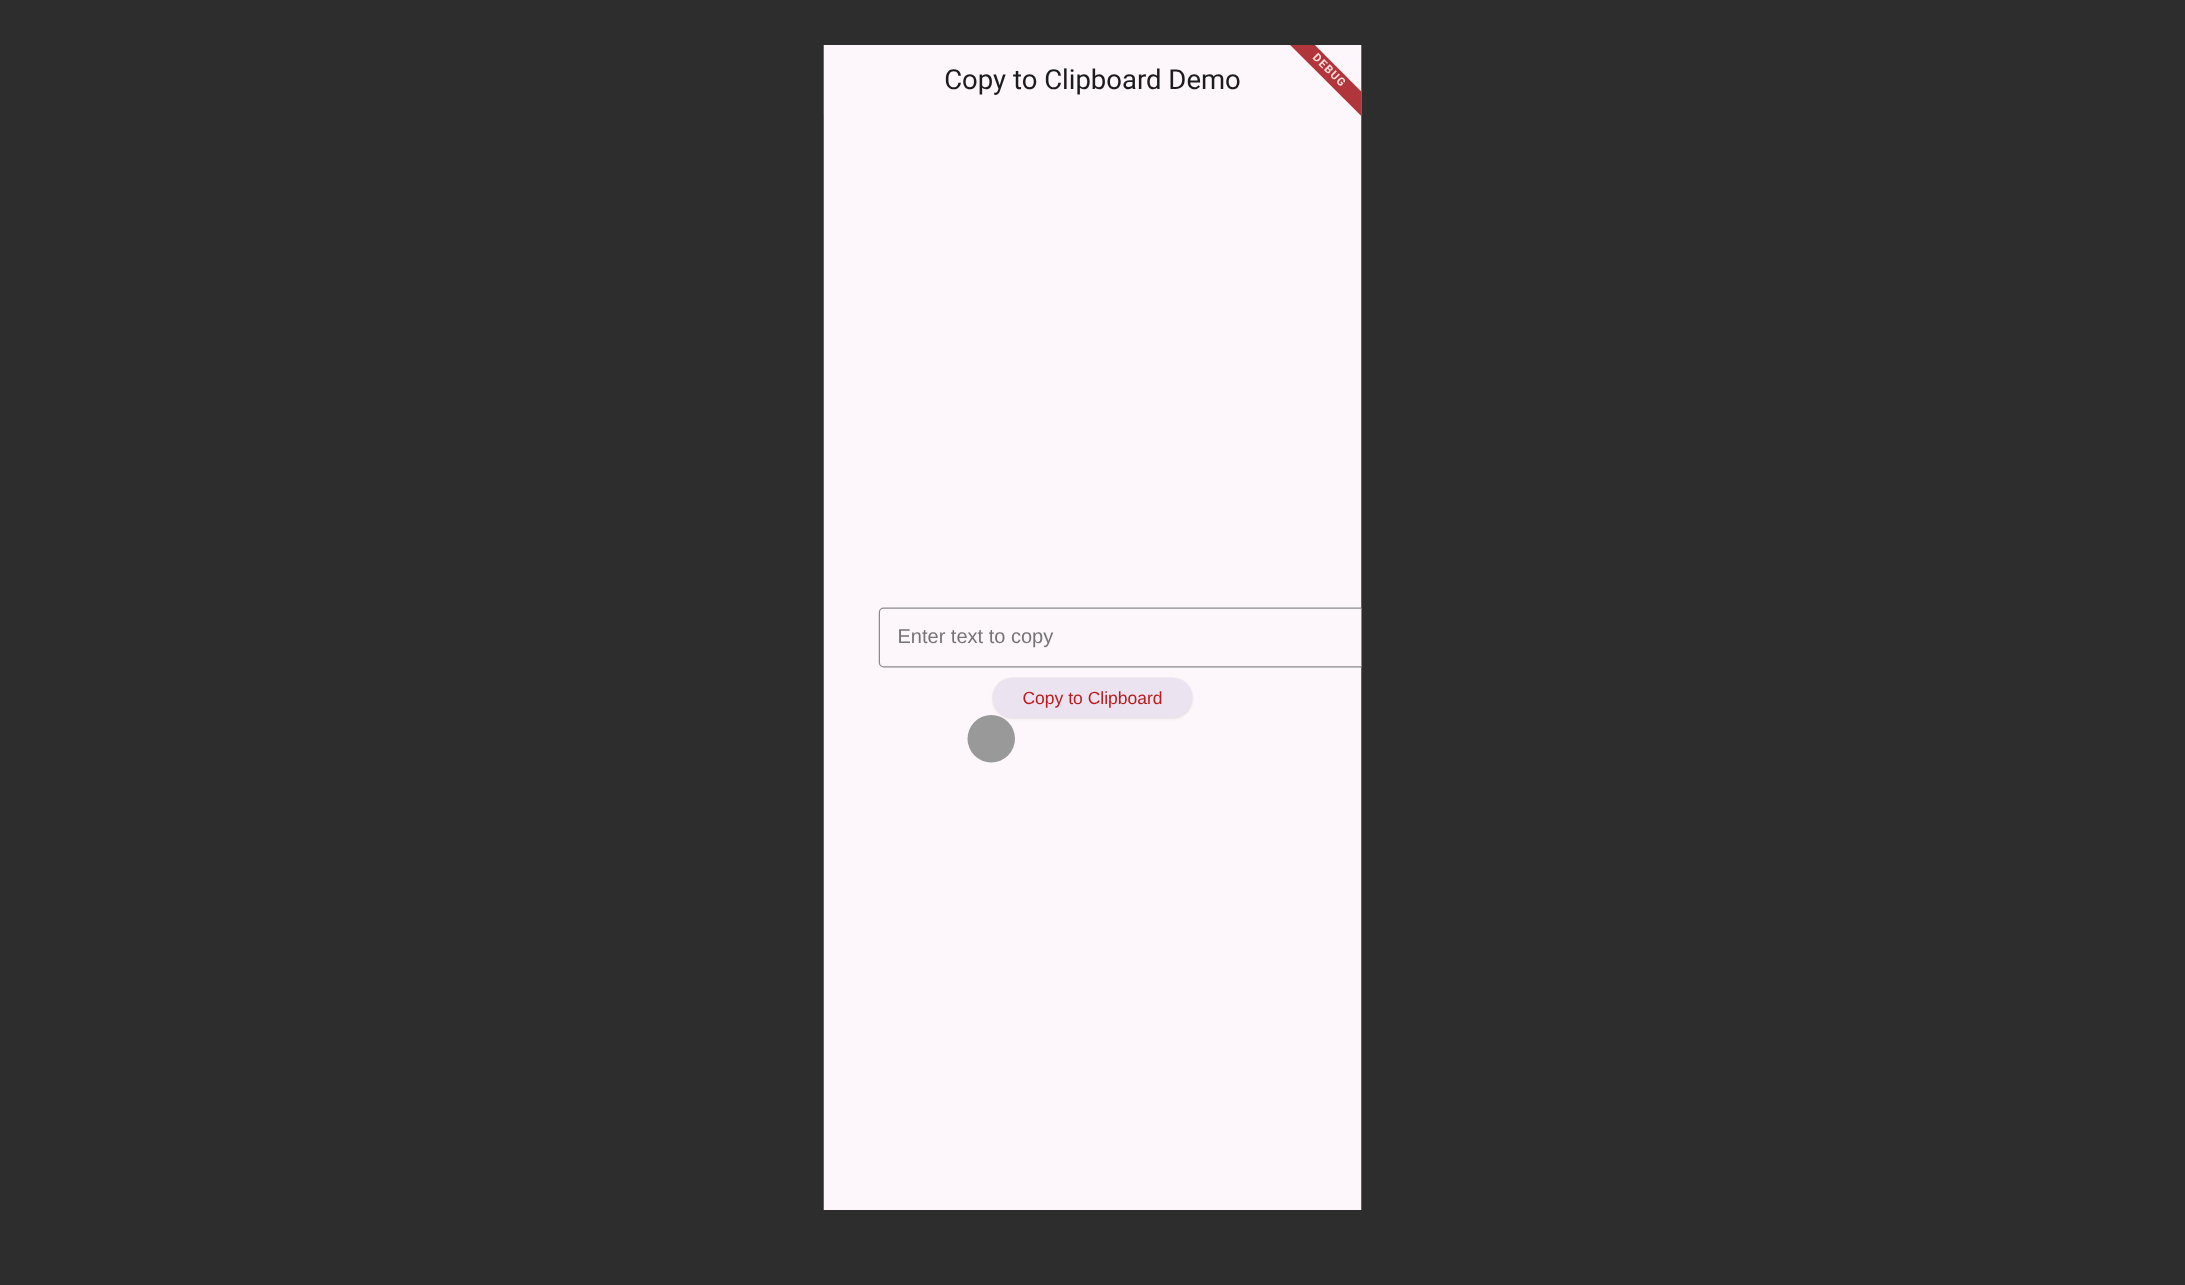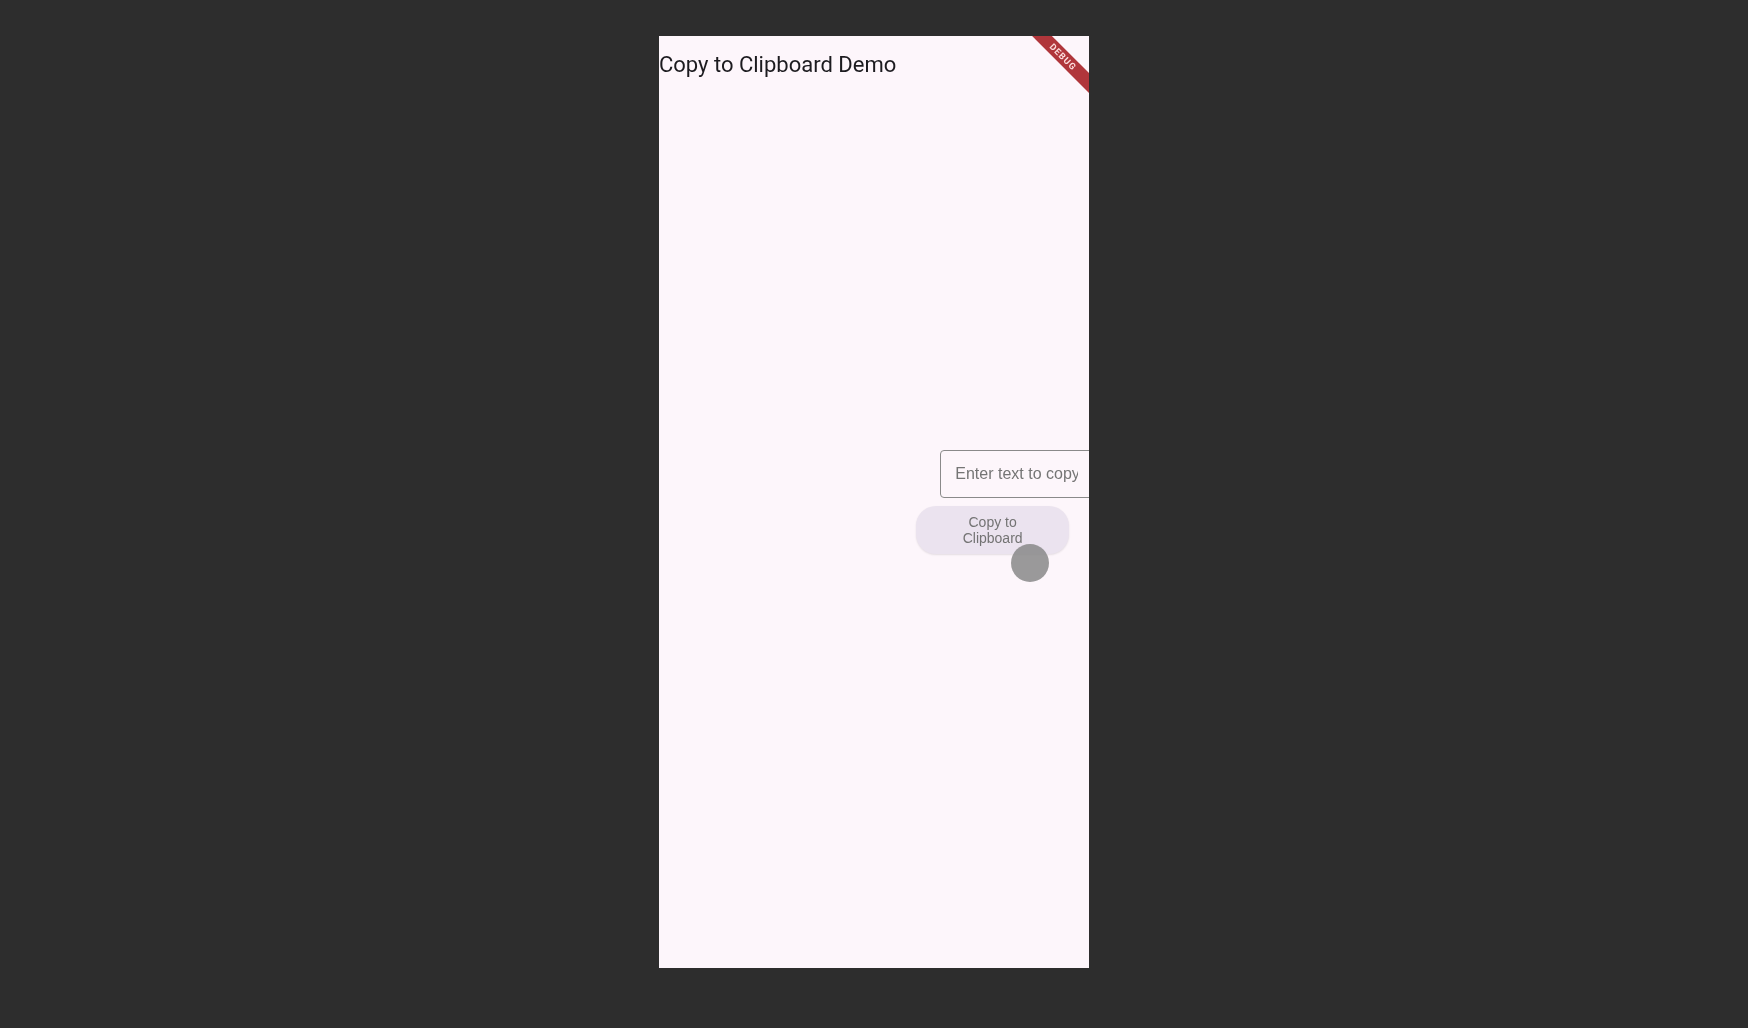--- a/index.html
+++ b/index.html
@@ -20,21 +20,21 @@
       overflow: hidden;
     }
     
     .app-container {
       width: 430px;
       height: 932px;
       background-color: #fdf6fb;
       position: relative;
       overflow: hidden;
       display: flex;
-      flex-direction: row;
+      flex-direction: column;
     }
     
     .app-bar {
       height: 56px;
       display: flex;
       align-items: center;
       justify-content: center;
       background-color: #fdf6fb;
     }
     
@@ -95,21 +95,21 @@
     .text-input::placeholder {
       color: #757575;
     }
     
     .copy-button {
       margin-top: 8px;
       padding: 8px 24px;
       border: none;
       border-radius: 20px;
       background-color: #ebe3ef;
-      color: #737373;
+      color: #b91c1c;
       font-size: 14px;
       font-weight: 500;
       cursor: pointer;
       box-shadow: 0 1px 2px rgba(0,0,0,0.1);
     }
     
     .touch-indicator {
       position: absolute;
       width: 38px;
       height: 38px;

